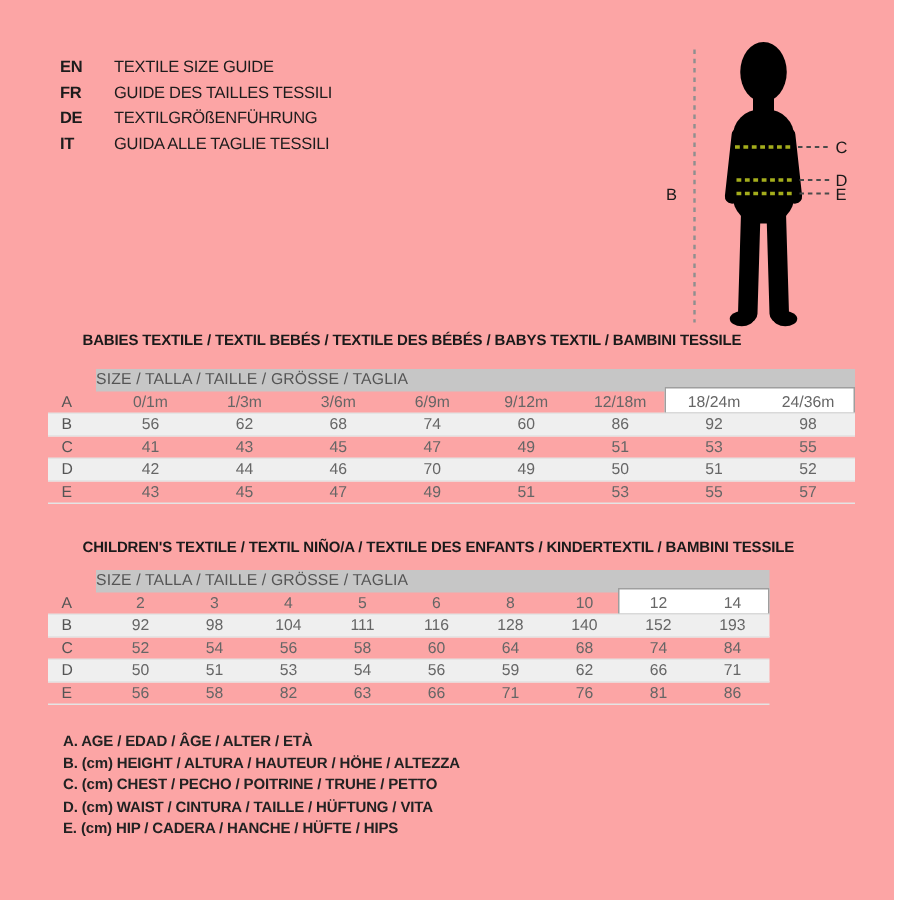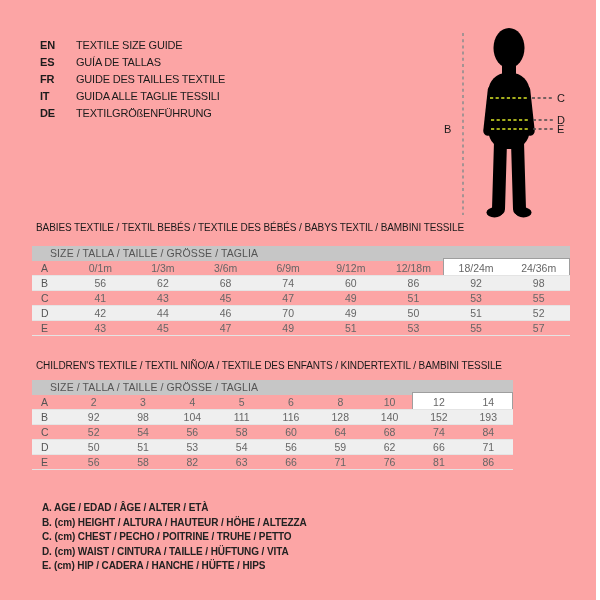--- a/index.html
+++ b/index.html
@@ -10,63 +10,59 @@
   .lang-block{position:absolute;left:40px;top:37px;}
   .lang-row{display:flex;height:17px;line-height:17px;}
   .lang-code{width:36px;font-size:11px;font-weight:700;color:#1c1c1c;letter-spacing:-0.2px;}
   .lang-title{font-size:11px;font-weight:400;color:#1c1c1c;letter-spacing:-0.2px;white-space:pre;}
 
   
   .figure{position:absolute;left:430px;top:10px;}
   .fig-label{font-family:"Liberation Sans",sans-serif;font-size:11px;fill:#1a1a1a;}
 
   
-  .sec-title{position:absolute;left:36px;font-size:10px;font-weight:400;color:#1a1a1a;
+  .sec-title{position:absolute;left:55px;font-size:10px;font-weight:700;color:#1a1a1a;
              letter-spacing:-0.1px;white-space:pre;}
   .stable{position:absolute;left:32px;}
-  .size-bar{height:15px;line-height:15px;background:#c6c6c6;padding-left:18px;
-            font-size:10.5px;color:#555;position:relative;z-index:1;letter-spacing:0.1px;}
+  .size-bar{height:15px;line-height:15px;background:#c6c6c6;padding-left:0;
+            font-size:10.5px;color:#555;position:relative;z-index:1;letter-spacing:0.1px;margin-left:32px;}
   .trow{display:flex;height:15px;line-height:14px;box-sizing:border-box;
         border-bottom:1px solid #e4e4e4;position:relative;z-index:3;}
   .trow.zebra{background:#efefef;}
   .cell{flex:1;text-align:center;font-size:10.5px;color:#666;}
   .cell.label{flex:0 0 28px;text-align:left;padding-left:9px;color:#555;}
   .hl-box{position:absolute;top:12px;height:18px;background:#fff;
           border:1px solid #9e9e9e;z-index:2;box-sizing:border-box;}
 
   
-  .legend{position:absolute;left:42px;top:488px;margin-top:13px;}
+  .legend{position:absolute;left:42px;top:488px;}
   .legend-line{height:14.5px;line-height:14.5px;font-size:10px;font-weight:700;
                color:#222;letter-spacing:-0.1px;white-space:pre;}
 </style>
 </head>
 <body>
 
 <div class="canvas">
 
   <div class="lang-block" id="langBlock">
       <div class="lang-row">
         <div class="lang-code">EN</div>
         <div class="lang-title">TEXTILE SIZE GUIDE</div>
       </div>
       <div class="lang-row">
-        <div class="lang-code">ES</div>
-        <div class="lang-title">GUÍA DE TALLAS</div>
-      </div>
-      <div class="lang-row">
         <div class="lang-code">FR</div>
-        <div class="lang-title">GUIDE DES TAILLES TEXTILE</div>
+        <div class="lang-title">GUIDE DES TAILLES TESSILI</div>
+      </div>
+      <div class="lang-row">
+        <div class="lang-code">DE</div>
+        <div class="lang-title">TEXTILGRÖßENFÜHRUNG</div>
       </div>
       <div class="lang-row">
         <div class="lang-code">IT</div>
         <div class="lang-title">GUIDA ALLE TAGLIE TESSILI</div>
-      </div>
-      <div class="lang-row">
-        <div class="lang-code">DE</div>
-        <div class="lang-title">TEXTILGRÖßENFÜHRUNG</div>
       </div>
     </div>
 
   <svg class="figure" width="170" height="220" viewBox="0 0 170 220">
 
     <line x1="33" y1="23" x2="33" y2="205" stroke="#8f8f8f" stroke-width="1.6" stroke-dasharray="3 3.2"></line>
     <text x="14" y="123" class="fig-label">B</text>
 
     <g fill="#000000">
       <ellipse cx="79" cy="38" rx="15.5" ry="20"></ellipse>

